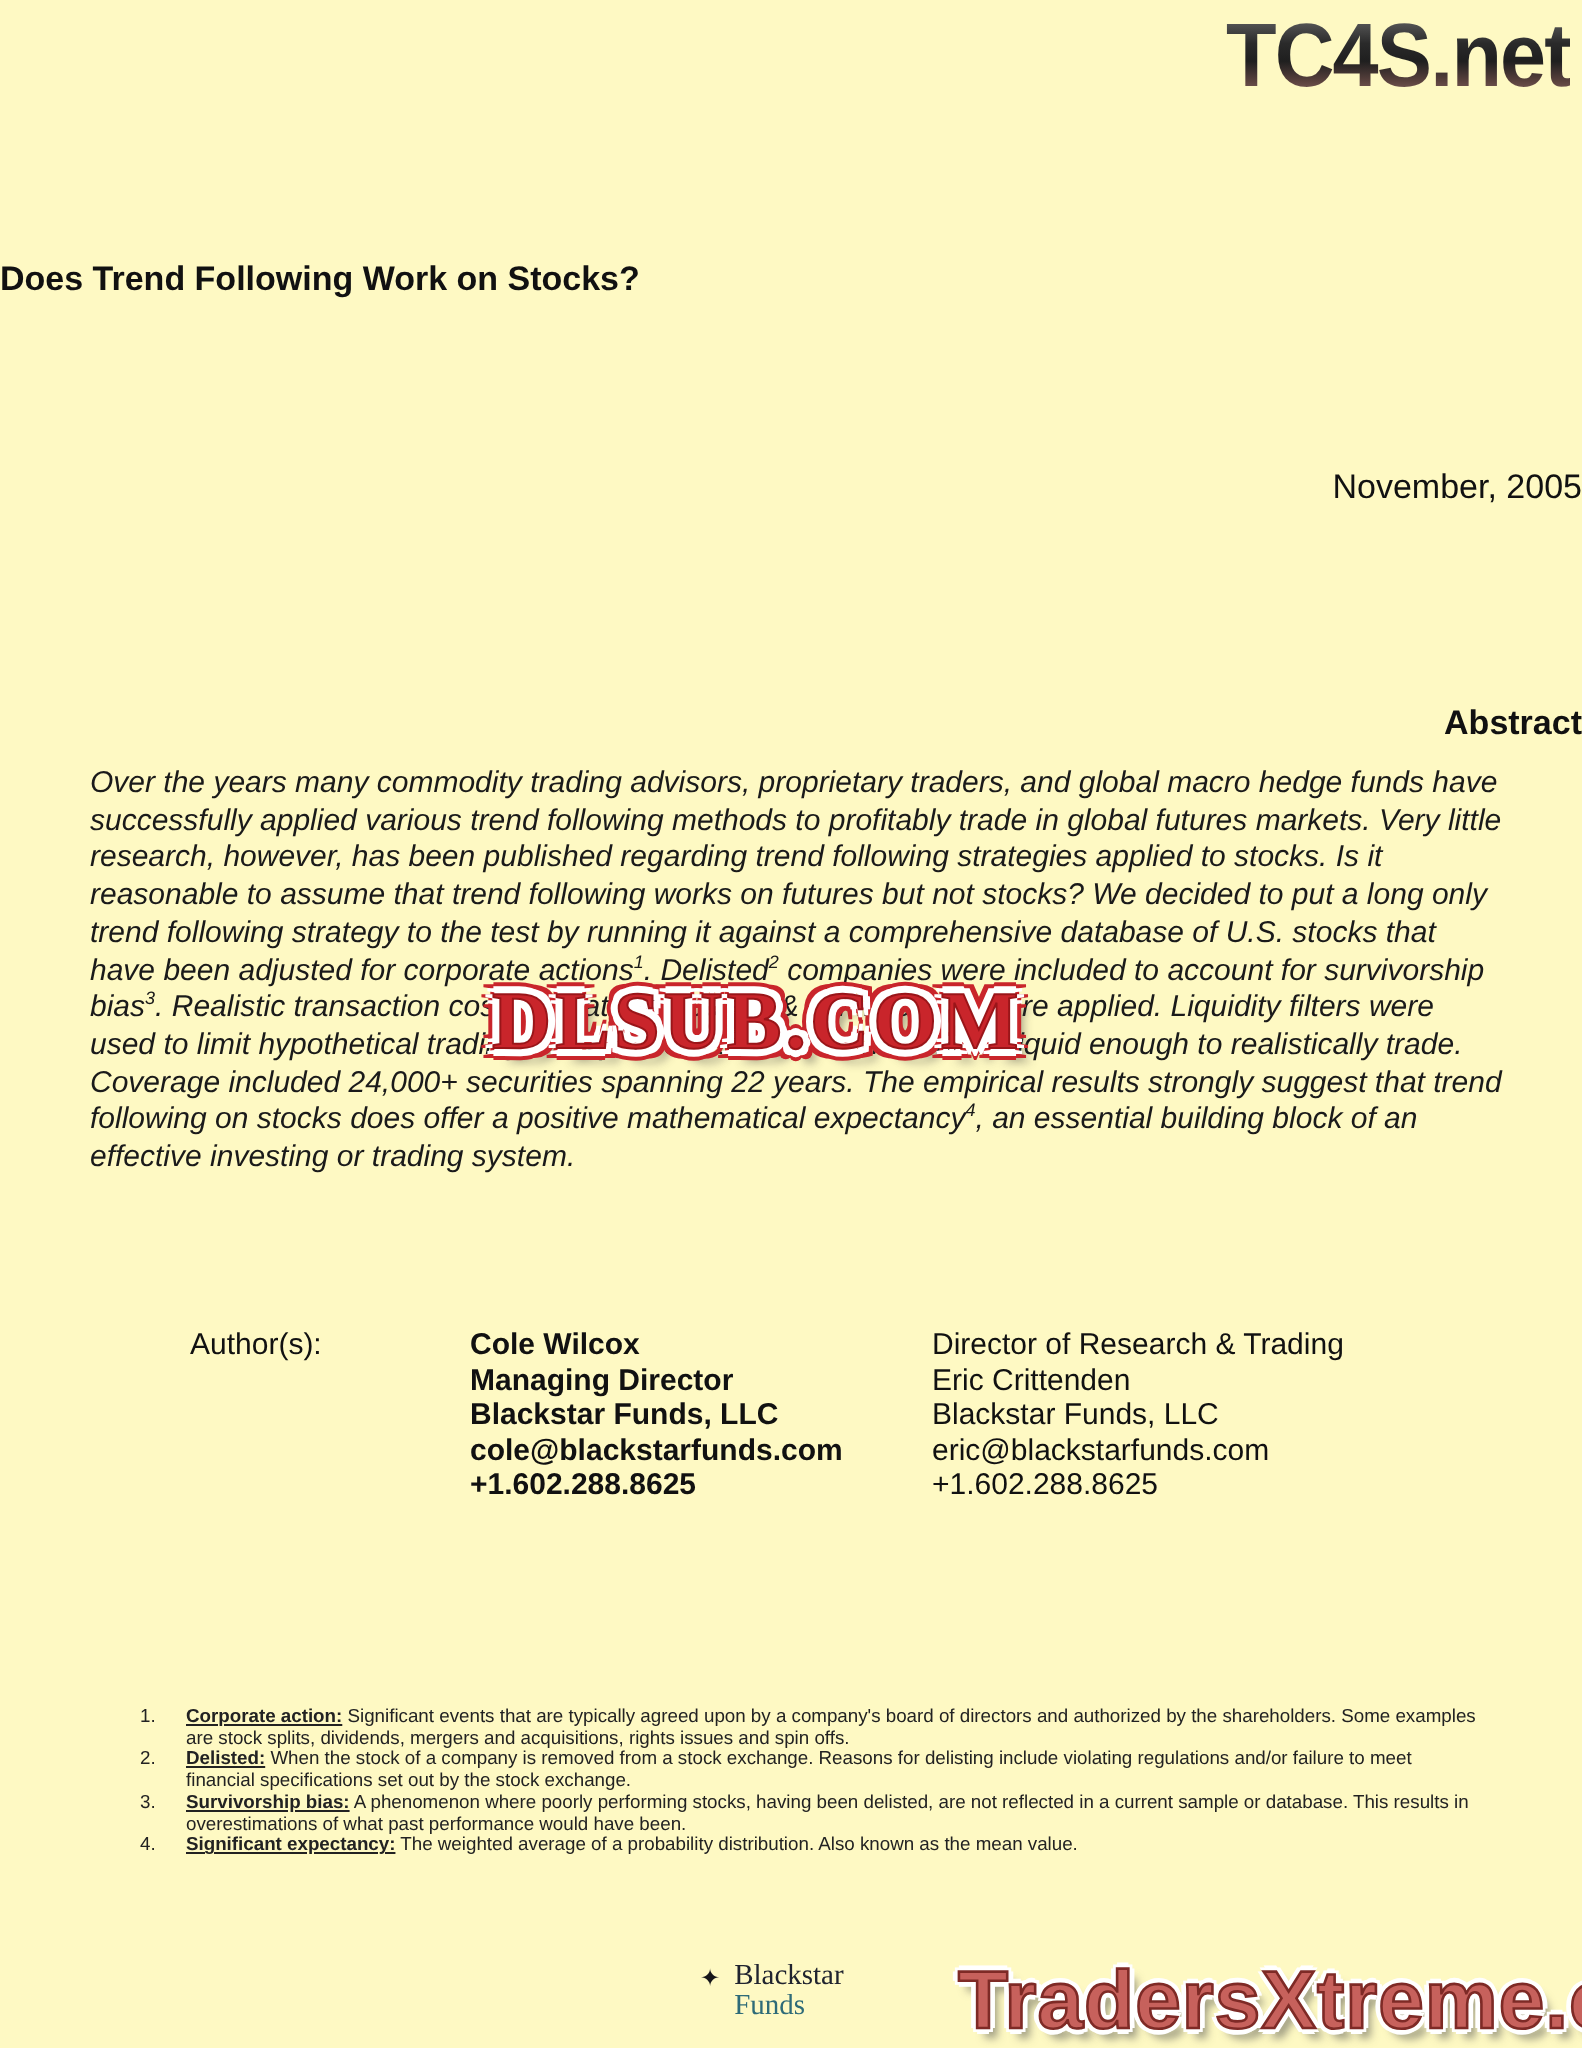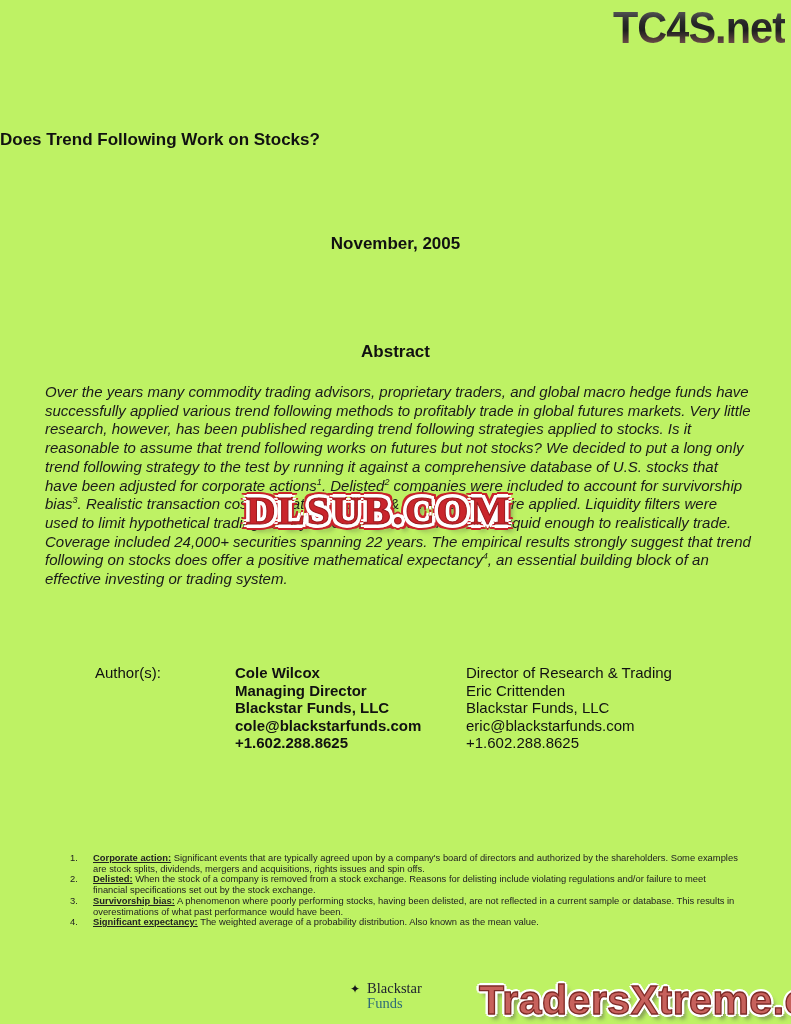--- a/index.html
+++ b/index.html
@@ -1,37 +1,37 @@
 <!DOCTYPE html>
 <html><head>
 <meta charset="utf-8">
 <style>
   html,body { margin:0; padding:0; background:#ffffff; }
   .page {
     position:relative; width:791px; height:1024px; margin:0 auto;
-    background:#bef264; overflow:hidden;
+    background:#fef9c3; overflow:hidden;
     font-family:"Liberation Sans", sans-serif; color:#111;
   }
 
   
   .tc4s {
     position:absolute; top:2px; right:6px;
     font-size:45px; font-weight:bold; letter-spacing:-1px;
     transform:scaleX(.92); transform-origin:100% 50%;
     background:linear-gradient(#7a7a7a 0%, #2a2a2a 38%, #1f1f1f 55%, #5c433f 75%, #a5807b 100%);
     -webkit-background-clip:text; background-clip:text; color:transparent;
     filter:blur(.3px);
   }
 
   
   .title    { position:absolute; top:130px; left:0; width:100%; text-align:left;
               font-size:17px; font-weight:bold; }
-  .date     { position:absolute; top:234px; left:0; width:100%; text-align:center;
-              font-size:17px; font-weight:bold; }
-  .abs-head { position:absolute; top:342px; left:0; width:100%; text-align:center;
+  .date     { position:absolute; top:234px; left:0; width:100%; text-align:right;
+              font-size:17px; font-weight:normal; }
+  .abs-head { position:absolute; top:352px; left:0; width:100%; text-align:right;
               font-size:17px; font-weight:bold; }
 
   
   .abs-body {
     position:absolute; top:383px; left:45px; width:706px;
     font-size:15px; font-style:italic; line-height:18.7px; color:#1a1a1a;
   }
   .abs-body sup { font-size:9px; line-height:0; }
 
   

